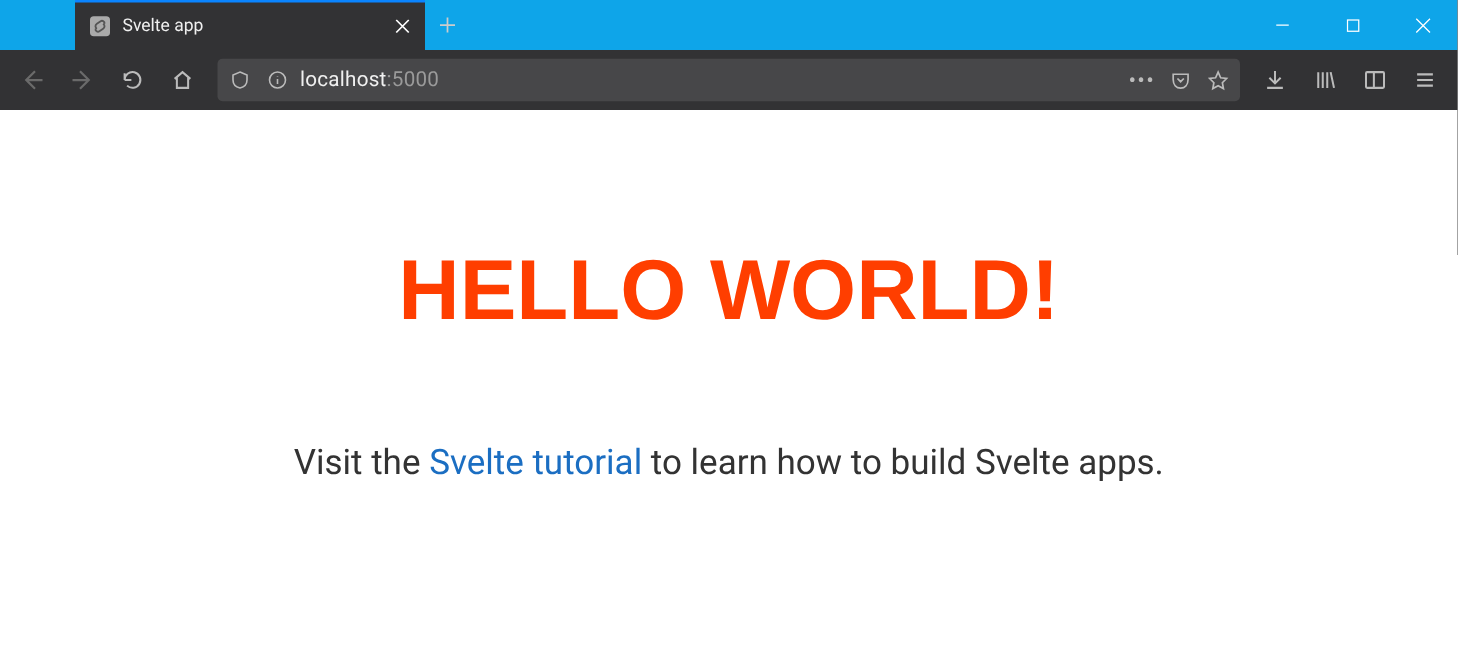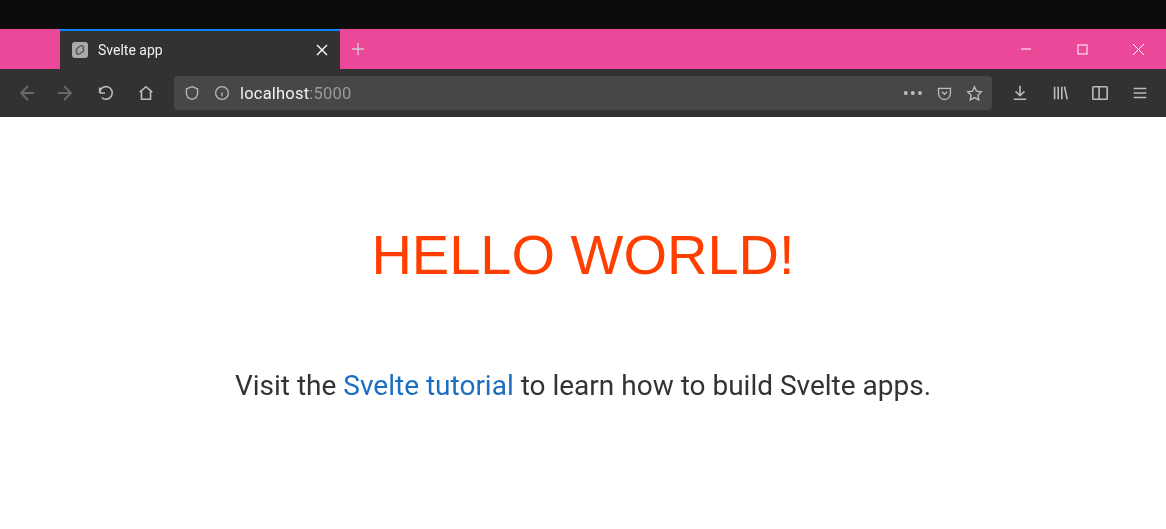--- a/index.html
+++ b/index.html
@@ -6,24 +6,23 @@
     body {
       width: 1166px;
       height: 529px;
       font-family: -apple-system, BlinkMacSystemFont, "Segoe UI", Roboto, sans-serif;
       background: #0c0c0d;
       overflow: hidden;
     }
     
     .titlebar {
       height: 40px;
-      background: #ec4899;
+      background: #0ea5e9;
       display: flex;
       align-items: flex-start;
-      margin-top: 29px;
     }
     .tabs-area { display: flex; height: 40px; padding-left: 60px; }
     .tab {
       display: flex;
       align-items: center;
       background: #323234;
       height: 40px;
       min-width: 280px;
       padding: 0 8px 0 12px;
       border-top: 2px solid #0a84ff;
@@ -88,22 +87,22 @@
     .url-actions .icon { color:#bbb; }
     .dots { color:#bbb; font-size:18px; letter-spacing:1px; padding-right:2px; }
     
     .content {
       background: #ffffff;
       height: calc(529px - 40px - 48px);
       display:flex; flex-direction:column; align-items:center;
       padding-top: 105px;
     }
     .heading {
-      font-size: 56px;
-      font-weight: 400;
+      font-size: 68px;
+      font-weight: 700;
       color: #ff3e00;
       letter-spacing: 0px;
       font-family: "Segoe UI Light","Segoe UI",-apple-system,sans-serif;
     }
     .paragraph {
       margin-top: 82px;
       font-size: 28px;
       color: #333;
     }
     .paragraph a { color: #1b6ec2; text-decoration: none; }

